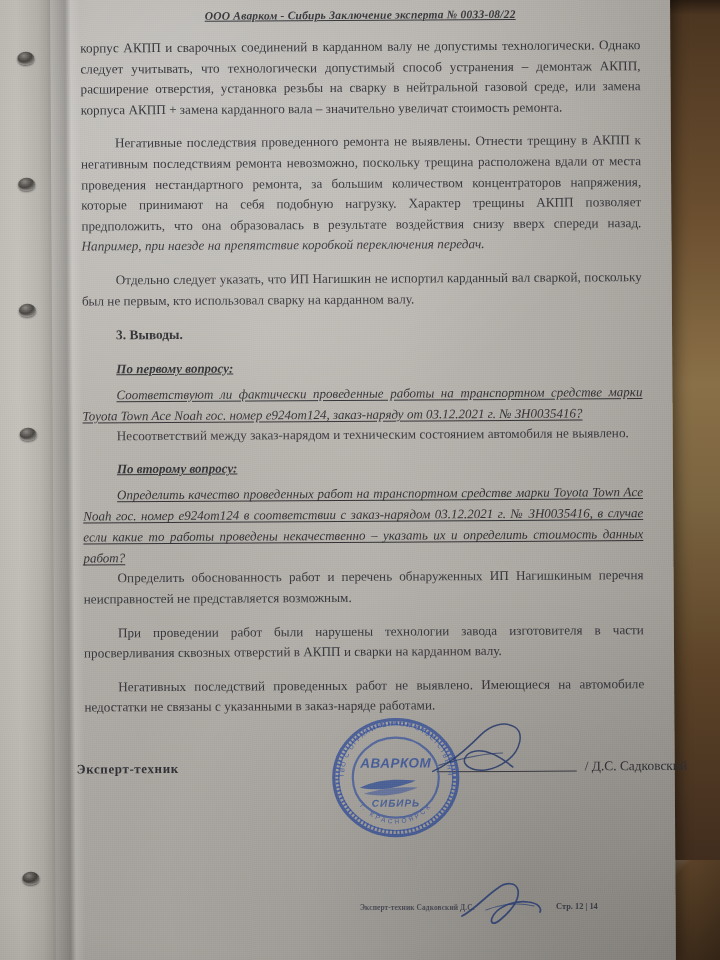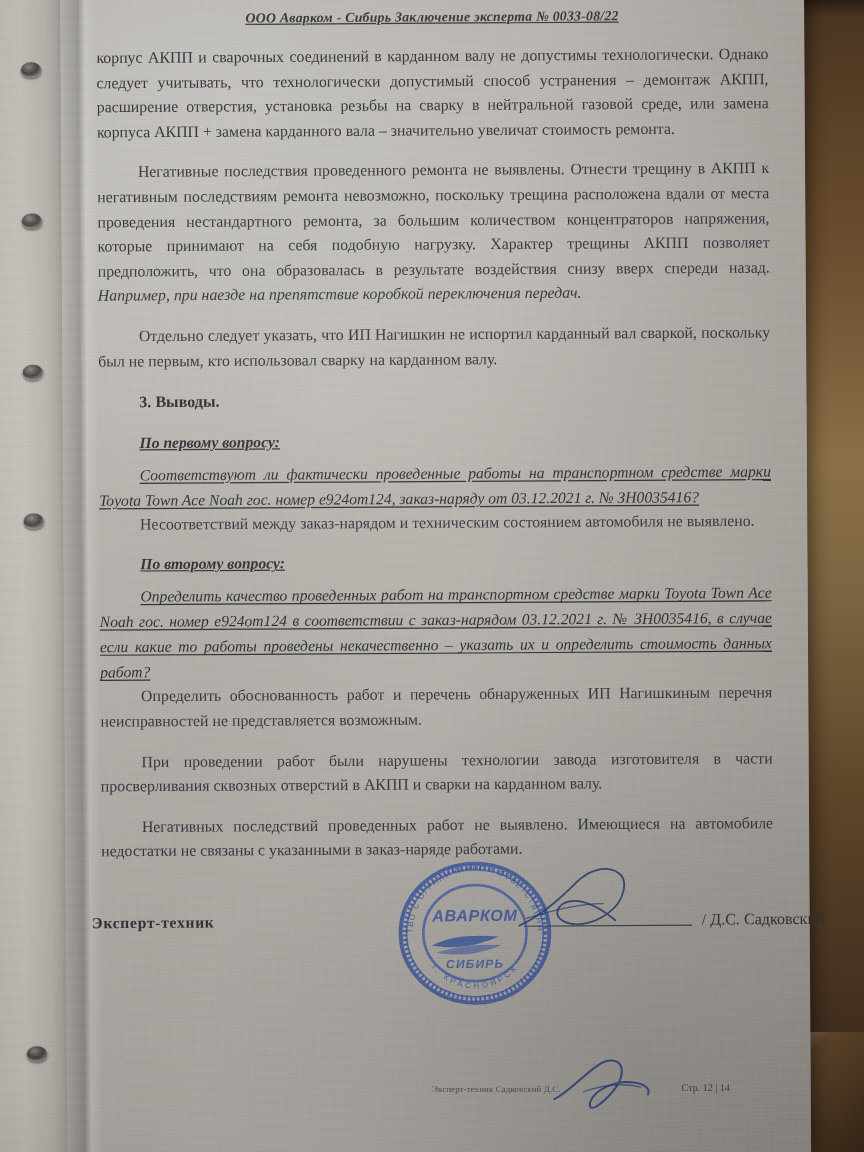--- a/index.html
+++ b/index.html
@@ -219,32 +219,33 @@
     pointer-events: none;
   }
 
   
   .footer {
     position: absolute;
     left: 360px;
     top: 898px;
     width: 300px;
     height: 30px;
+    font-weight: bold;
   }
   .footer-text {
     position: absolute;
     left: 0; top: 5px;
     font-size: 7.4px;
     color: #4a4a55;
     letter-spacing: 0.1px;
     white-space: nowrap;
   }
   .footer-page {
     position: absolute;
-    left: 208px; top: 4px;
+    left: 196px; top: 4px;
     font-size: 8.4px;
     color: #3a3a44;
     white-space: nowrap;
   }
   .footer-sig {
     position: absolute;
     left: 96px;
     top: -18px;
     width: 110px;
     height: 52px;

